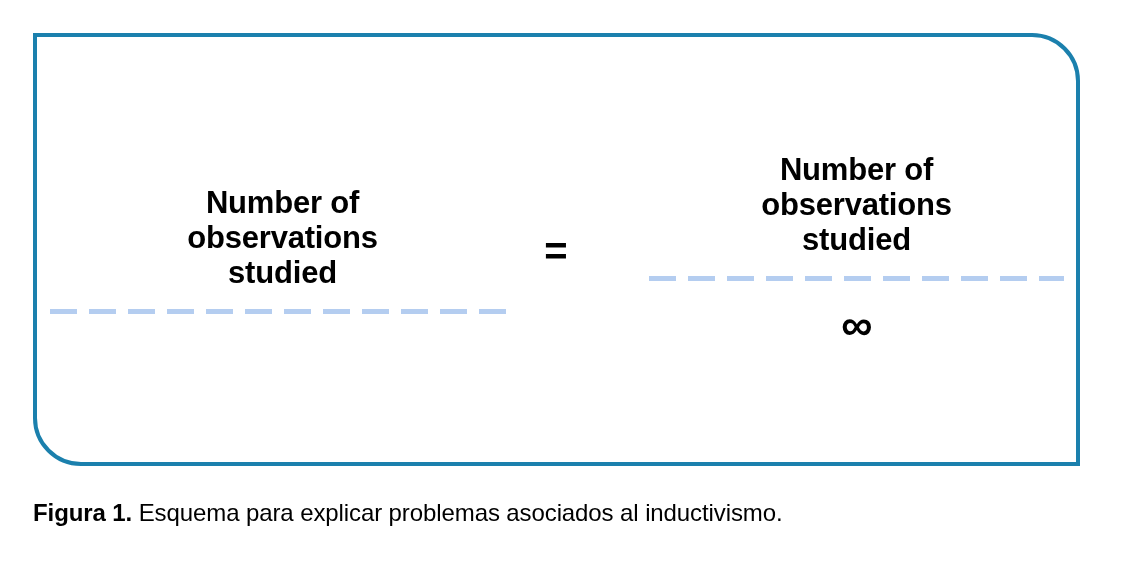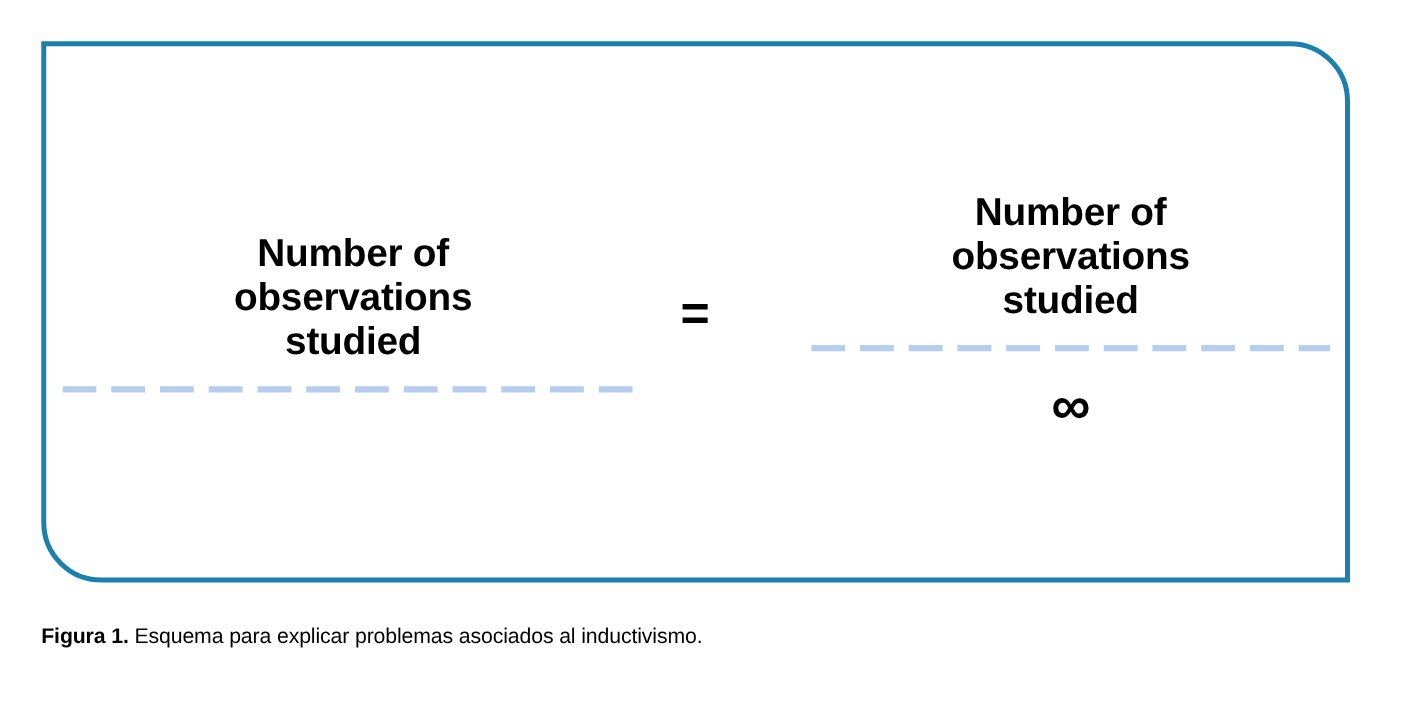--- a/index.html
+++ b/index.html
@@ -120,21 +120,21 @@
     color: #000000;
     text-align: center;
   }
 
   
   .caption {
     position: absolute;
     left: 33px;
     top: 498px;
     width: 1060px;
-    font-size: 17px;
+    font-size: 24px;
     line-height: 1.25;
     color: #000000;
     letter-spacing: -0.1px;
   }
   .caption-label {
     font-weight: bold;
   }
   .caption-text {
     font-weight: normal;
   }

